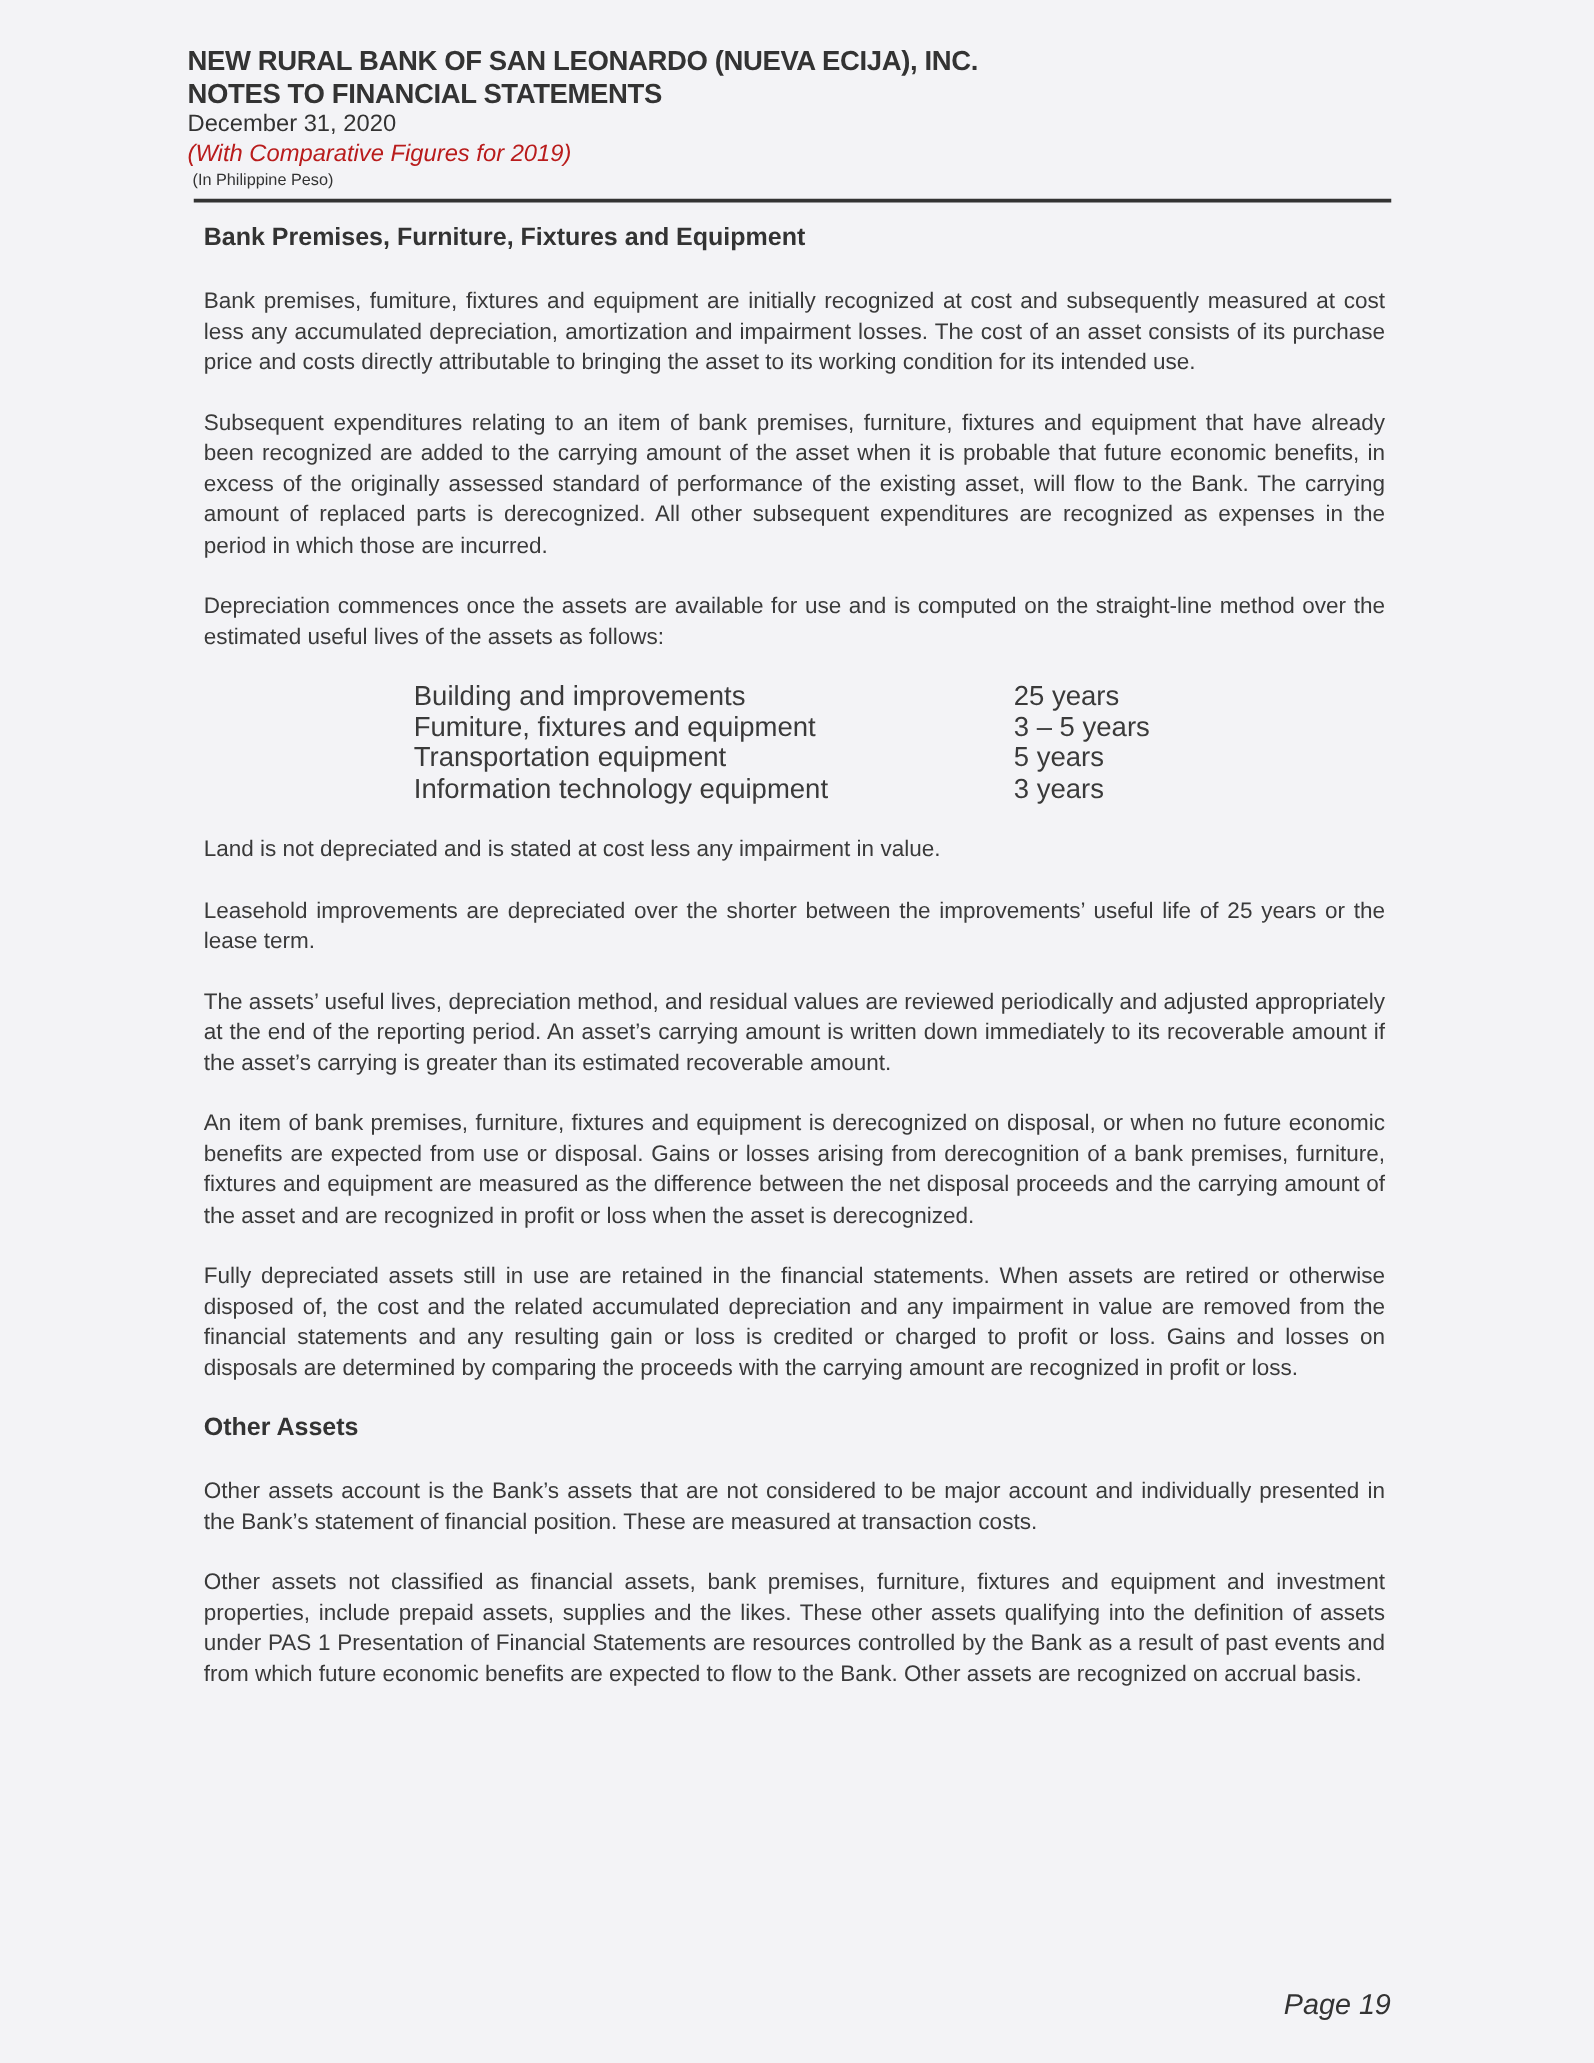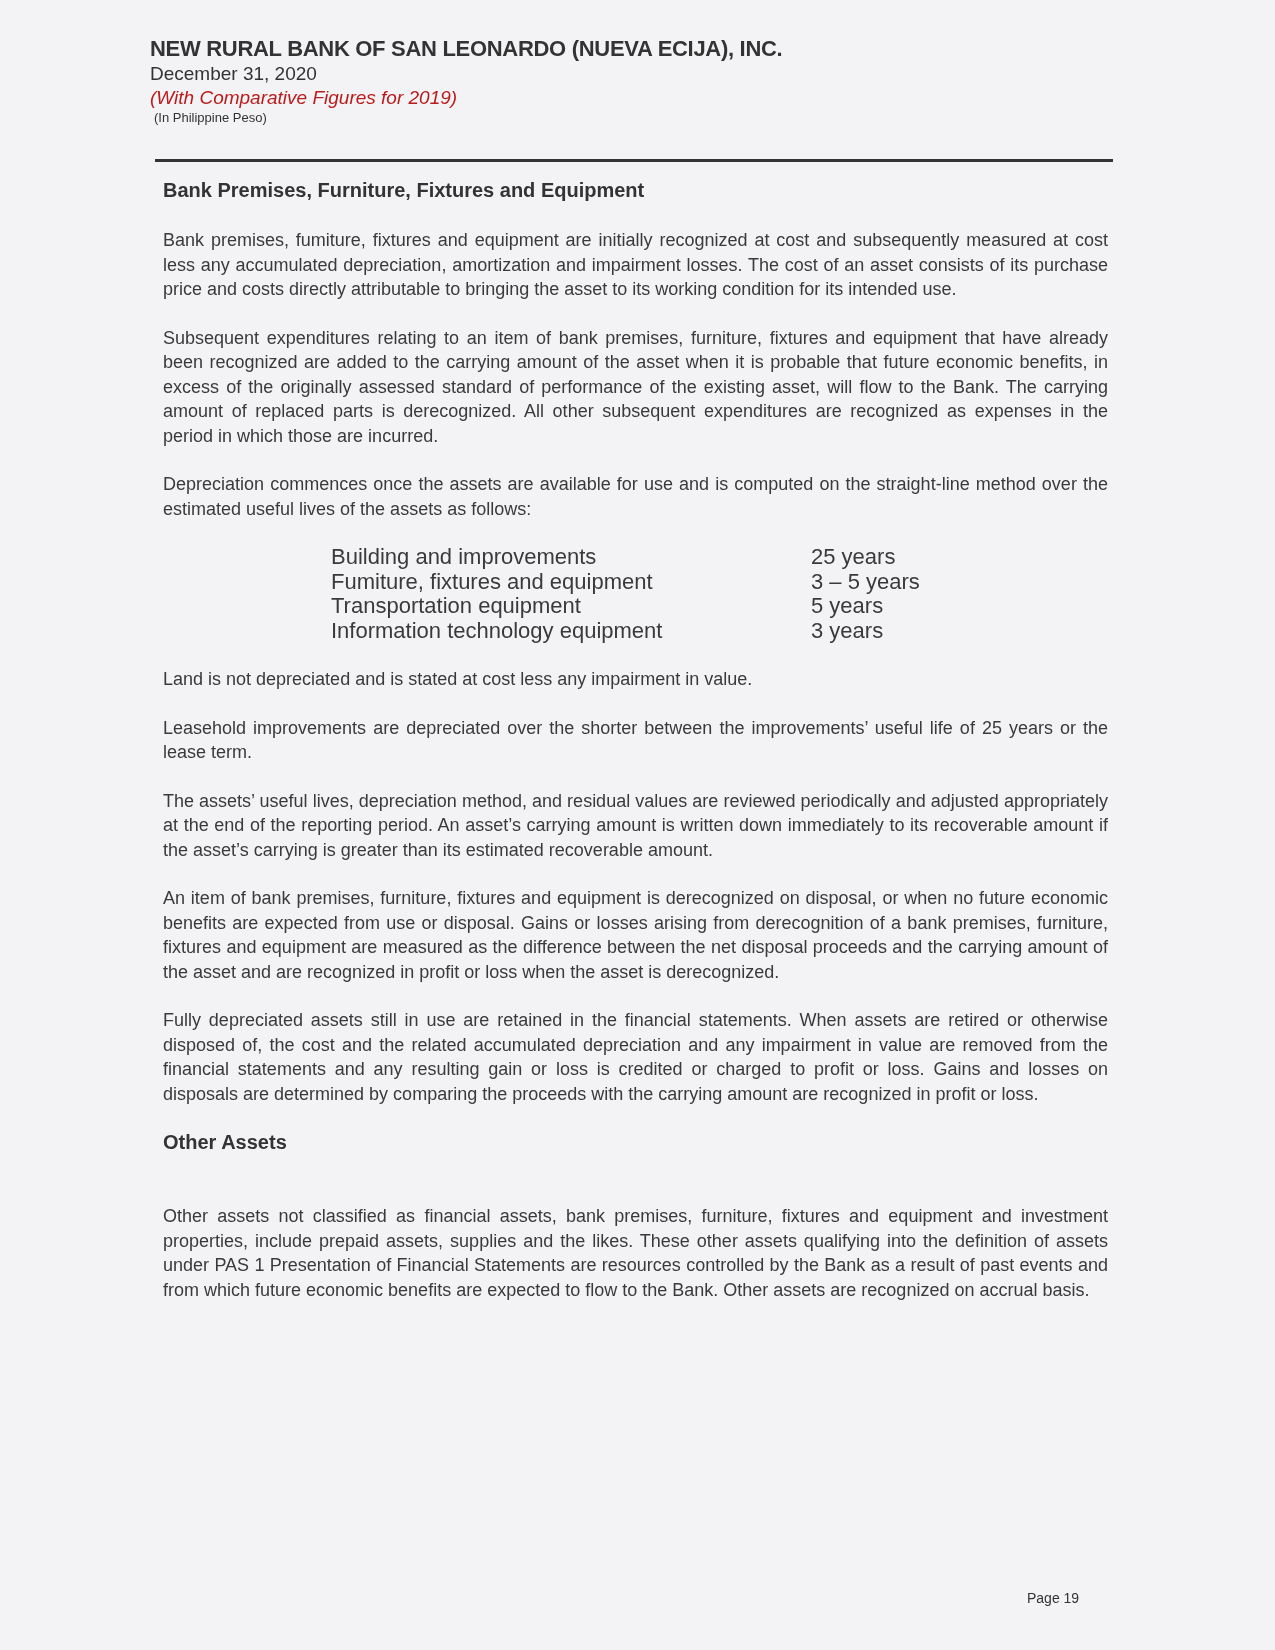--- a/index.html
+++ b/index.html
@@ -22,27 +22,28 @@
   .rule { position: absolute; left: 155px; top: 159px; width: 958px; height: 3px; background: #333; }
   .body { position: absolute; left: 163px; top: 178px; width: 945px; }
   h2 { font-size: 20px; font-weight: bold; margin: 0; color: #333; line-height: 24px; }
   p { font-size: 18px; line-height: 24.5px; margin: 0; text-align: justify; color: #3a3a3a; }
   .gap-h { height: 26px; }
   .gap-p { height: 24px; }
   table.lives { margin-left: 168px; border-collapse: collapse; font-size: 22px; color: #3a3a3a; }
   table.lives td { padding: 0; line-height: 24.5px; }
   table.lives td.cat { width: 480px; }
   table.lives td.yrs { width: 120px; text-align: left; }
-  .footer { position: absolute; left: 1027px; top: 1590px; font-size: 14px; color: #333; }
+  .footer { position: absolute; left: 1027px; top: 1590px; font-size: 23px; color: #333; font-style: italic; }
 </style>
 </head>
 <body>
 
 <div class="page">
   <div class="hdr-company">NEW RURAL BANK OF SAN LEONARDO (NUEVA ECIJA), INC.</div>
+  <div class="hdr-notes">NOTES TO FINANCIAL STATEMENTS</div>
   <div class="hdr-date">December 31, 2020</div>
   <div class="hdr-comp">(With Comparative Figures for 2019)</div>
   <div class="hdr-currency">(In Philippine Peso)</div>
 </div>
 <div class="rule"></div>
 
 <div class="body">
   <h2>Bank Premises, Furniture, Fixtures and Equipment</h2>
   <div class="gap-h"></div>
   <p>Bank premises, fumiture, fixtures and equipment are initially recognized at cost and subsequently measured at cost less any accumulated depreciation, amortization and impairment losses. The cost of an asset consists of its purchase price and costs directly attributable to bringing the asset to its working condition for its intended use.</p>
@@ -77,17 +78,18 @@
   <p>Leasehold improvements are depreciated over the shorter between the improvements’ useful life of 25 years or the lease term.</p>
   <div class="gap-p"></div>
   <p>The assets’ useful lives, depreciation method, and residual values are reviewed periodically and adjusted appropriately at the end of the reporting period. An asset’s carrying amount is written down immediately to its recoverable amount if the asset’s carrying is greater than its estimated recoverable amount.</p>
   <div class="gap-p"></div>
   <p>An item of bank premises, furniture, fixtures and equipment is derecognized on disposal, or when no future economic benefits are expected from use or disposal.  Gains or losses arising from derecognition of a bank premises, furniture, fixtures and equipment are measured as the difference between the net disposal proceeds and the carrying amount of the asset and are recognized in profit or loss when the asset is derecognized.</p>
   <div class="gap-p"></div>
   <p>Fully depreciated assets still in use are retained in the financial statements. When assets are retired or otherwise disposed of, the cost and the related accumulated depreciation and any impairment in value are removed from the financial statements and any resulting gain or loss is credited or charged to profit or loss. Gains and losses on disposals are determined by comparing the proceeds with the carrying amount are recognized in profit or loss.</p>
   <div class="gap-p"></div>
   <h2>Other Assets</h2>
   <div class="gap-h"></div>
+  <p>Other assets account is the Bank’s assets that are not considered to be major account and individually presented in the Bank’s statement of financial position. These are measured at transaction costs.</p>
   <div class="gap-p"></div>
   <p>Other assets not classified as financial assets, bank premises, furniture, fixtures and equipment and investment properties, include prepaid assets, supplies and the likes. These other assets qualifying into the definition of assets under PAS 1 Presentation of Financial Statements are resources controlled by the Bank as a result of past events and from which future economic benefits are expected to flow to the Bank. Other assets are recognized on accrual basis.</p>
 </div>
 
 <div class="footer">Page 19</div>
 
 </body></html>

